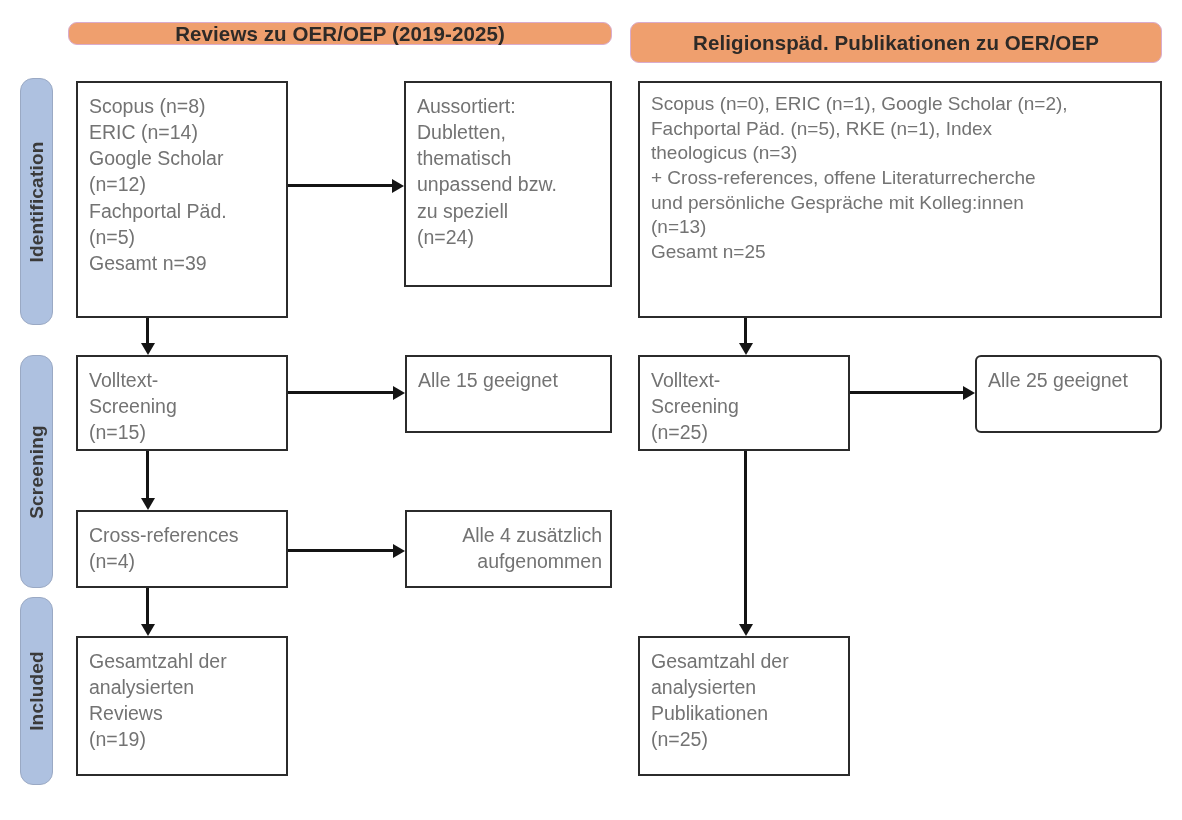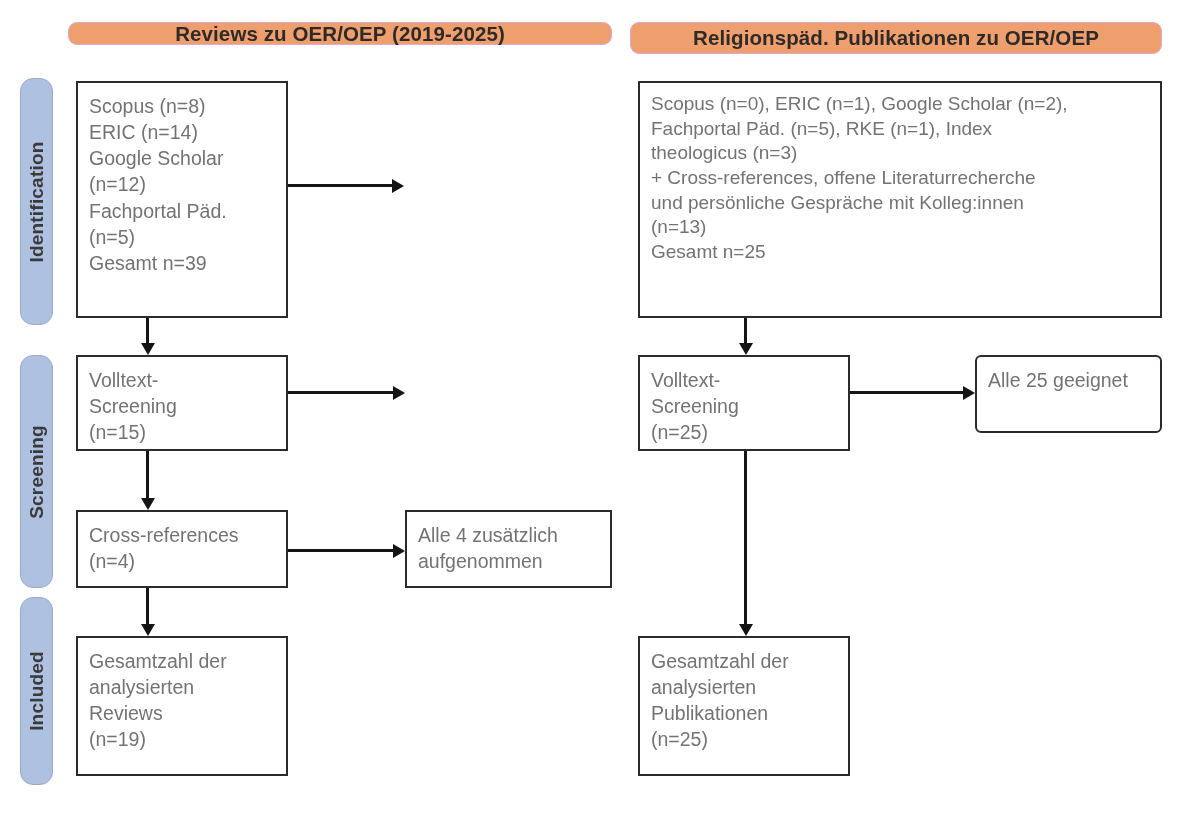--- a/index.html
+++ b/index.html
@@ -104,21 +104,21 @@
     border-left: 12px solid #141414;
   }
 </style>
 </head>
 <body>
 
 <div id="canvas">
 
   <div class="phase-header" style="left:68px; top:22px; width:544px; height:23px;">Reviews zu OER/OEP (2019-2025)</div>
 
-  <div class="phase-header" style="left:630px; top:22px; width:532px; height:32px;">Religionspäd. Publikationen zu OER/OEP</div>
+  <div class="phase-header" style="left:630px; top:22px; width:532px; height:41px;">Religionspäd. Publikationen zu OER/OEP</div>
 
   <div class="stage-pill" style="left:20px; top:78px; width:33px; height:247px;">
     <span>Identification</span>
   </div>
 
   <div class="stage-pill" style="left:20px; top:355px; width:33px; height:233px;">
     <span>Screening</span>
   </div>
 
   <div class="stage-pill" style="left:20px; top:597px; width:33px; height:188px;">
@@ -126,30 +126,37 @@
   </div>
 
   <div class="flow-box" style="left:76px; top:81px; width:212px; height:237px;">Scopus (n=8)
 ERIC (n=14)
 Google Scholar
 (n=12)
 Fachportal Päd.
 (n=5)
 Gesamt n=39</div>
 
+  <div class="flow-box" style="left:404px; top:81px; width:208px; height:206px;">Aussortiert:
+Dubletten,
+thematisch
+unpassend bzw.
+zu speziell
+(n=24)</div>
 
   <div class="flow-box" style="left:76px; top:355px; width:212px; height:96px;">Volltext-
 Screening
 (n=15)</div>
 
+  <div class="flow-box" style="left:405px; top:355px; width:207px; height:78px;">Alle 15 geeignet</div>
 
   <div class="flow-box" style="left:76px; top:510px; width:212px; height:78px;">Cross-references
 (n=4)</div>
 
-  <div class="flow-box" style="left:405px; top:510px; width:207px; height:78px;">Alle 4 zusätzlich
+  <div class="flow-box" style="left:405px; top:510px; width:207px; height:78px;text-align:right;">Alle 4 zusätzlich
 aufgenommen</div>
 
   <div class="flow-box" style="left:76px; top:636px; width:212px; height:140px;">Gesamtzahl der
 analysierten
 Reviews
 (n=19)</div>
 
   <div class="flow-box dense" style="left:638px; top:81px; width:524px; height:237px;">Scopus (n=0), ERIC (n=1), Google Scholar (n=2),
 Fachportal Päd. (n=5), RKE (n=1), Index
 theologicus (n=3)

